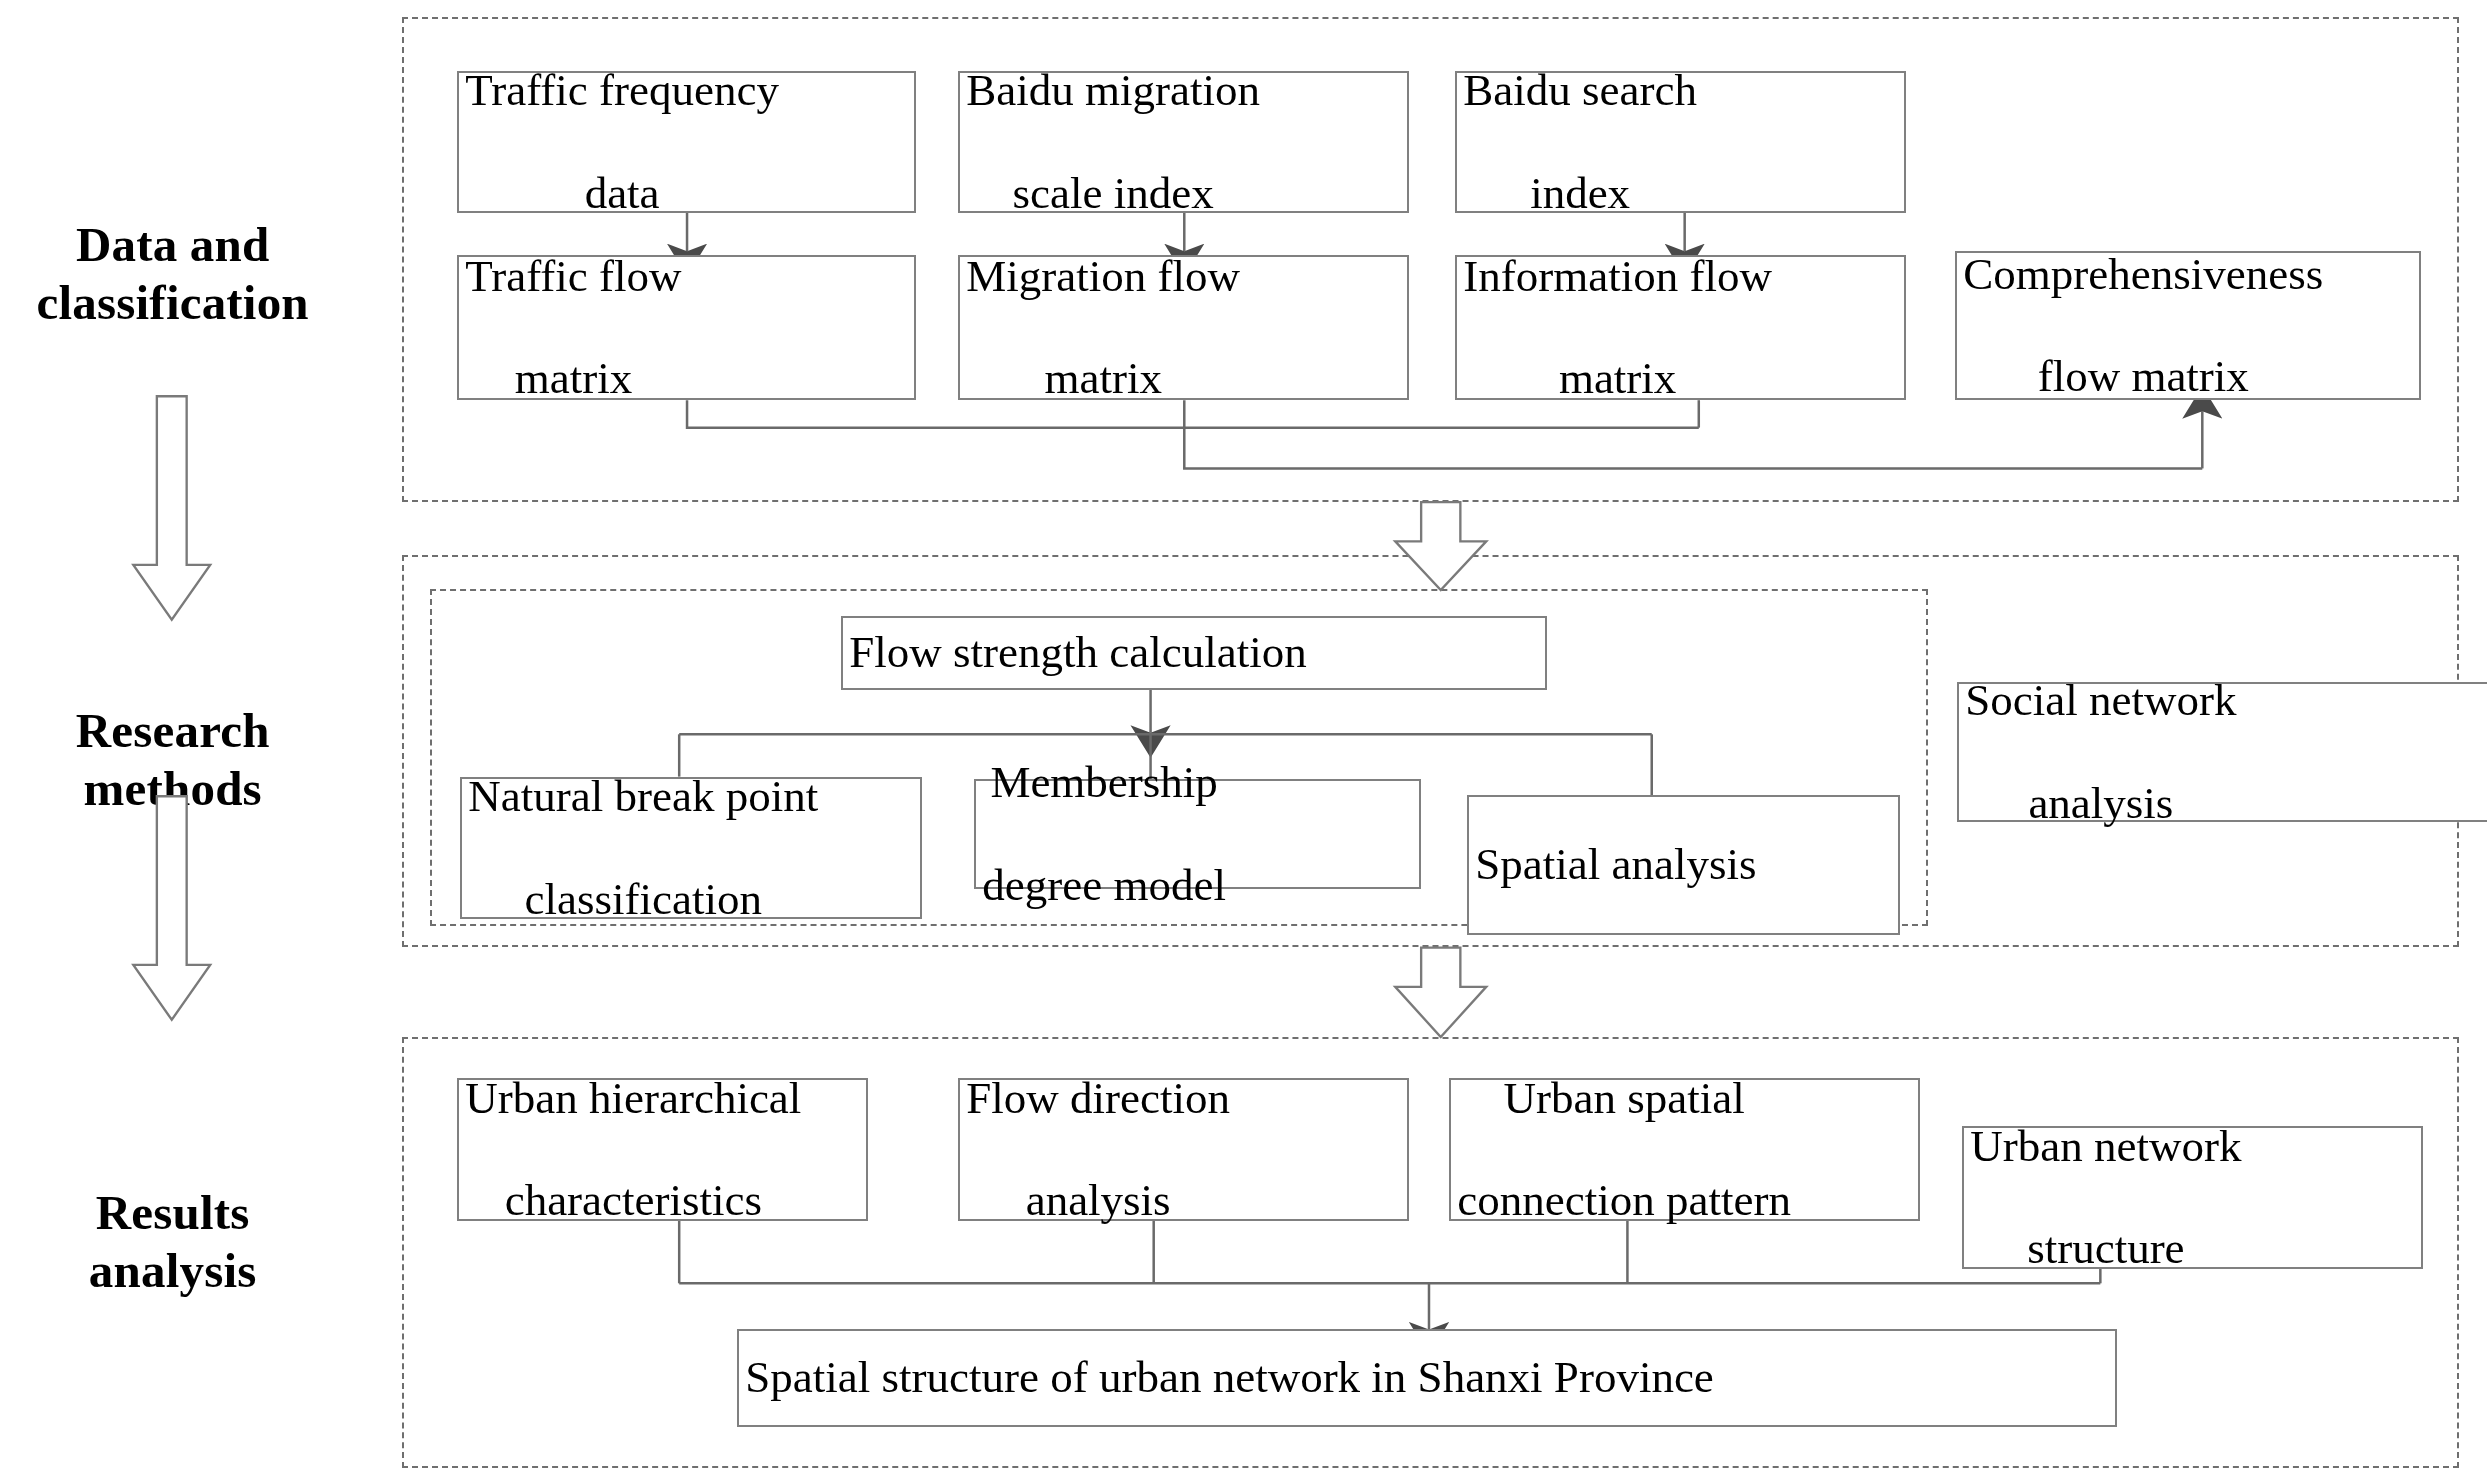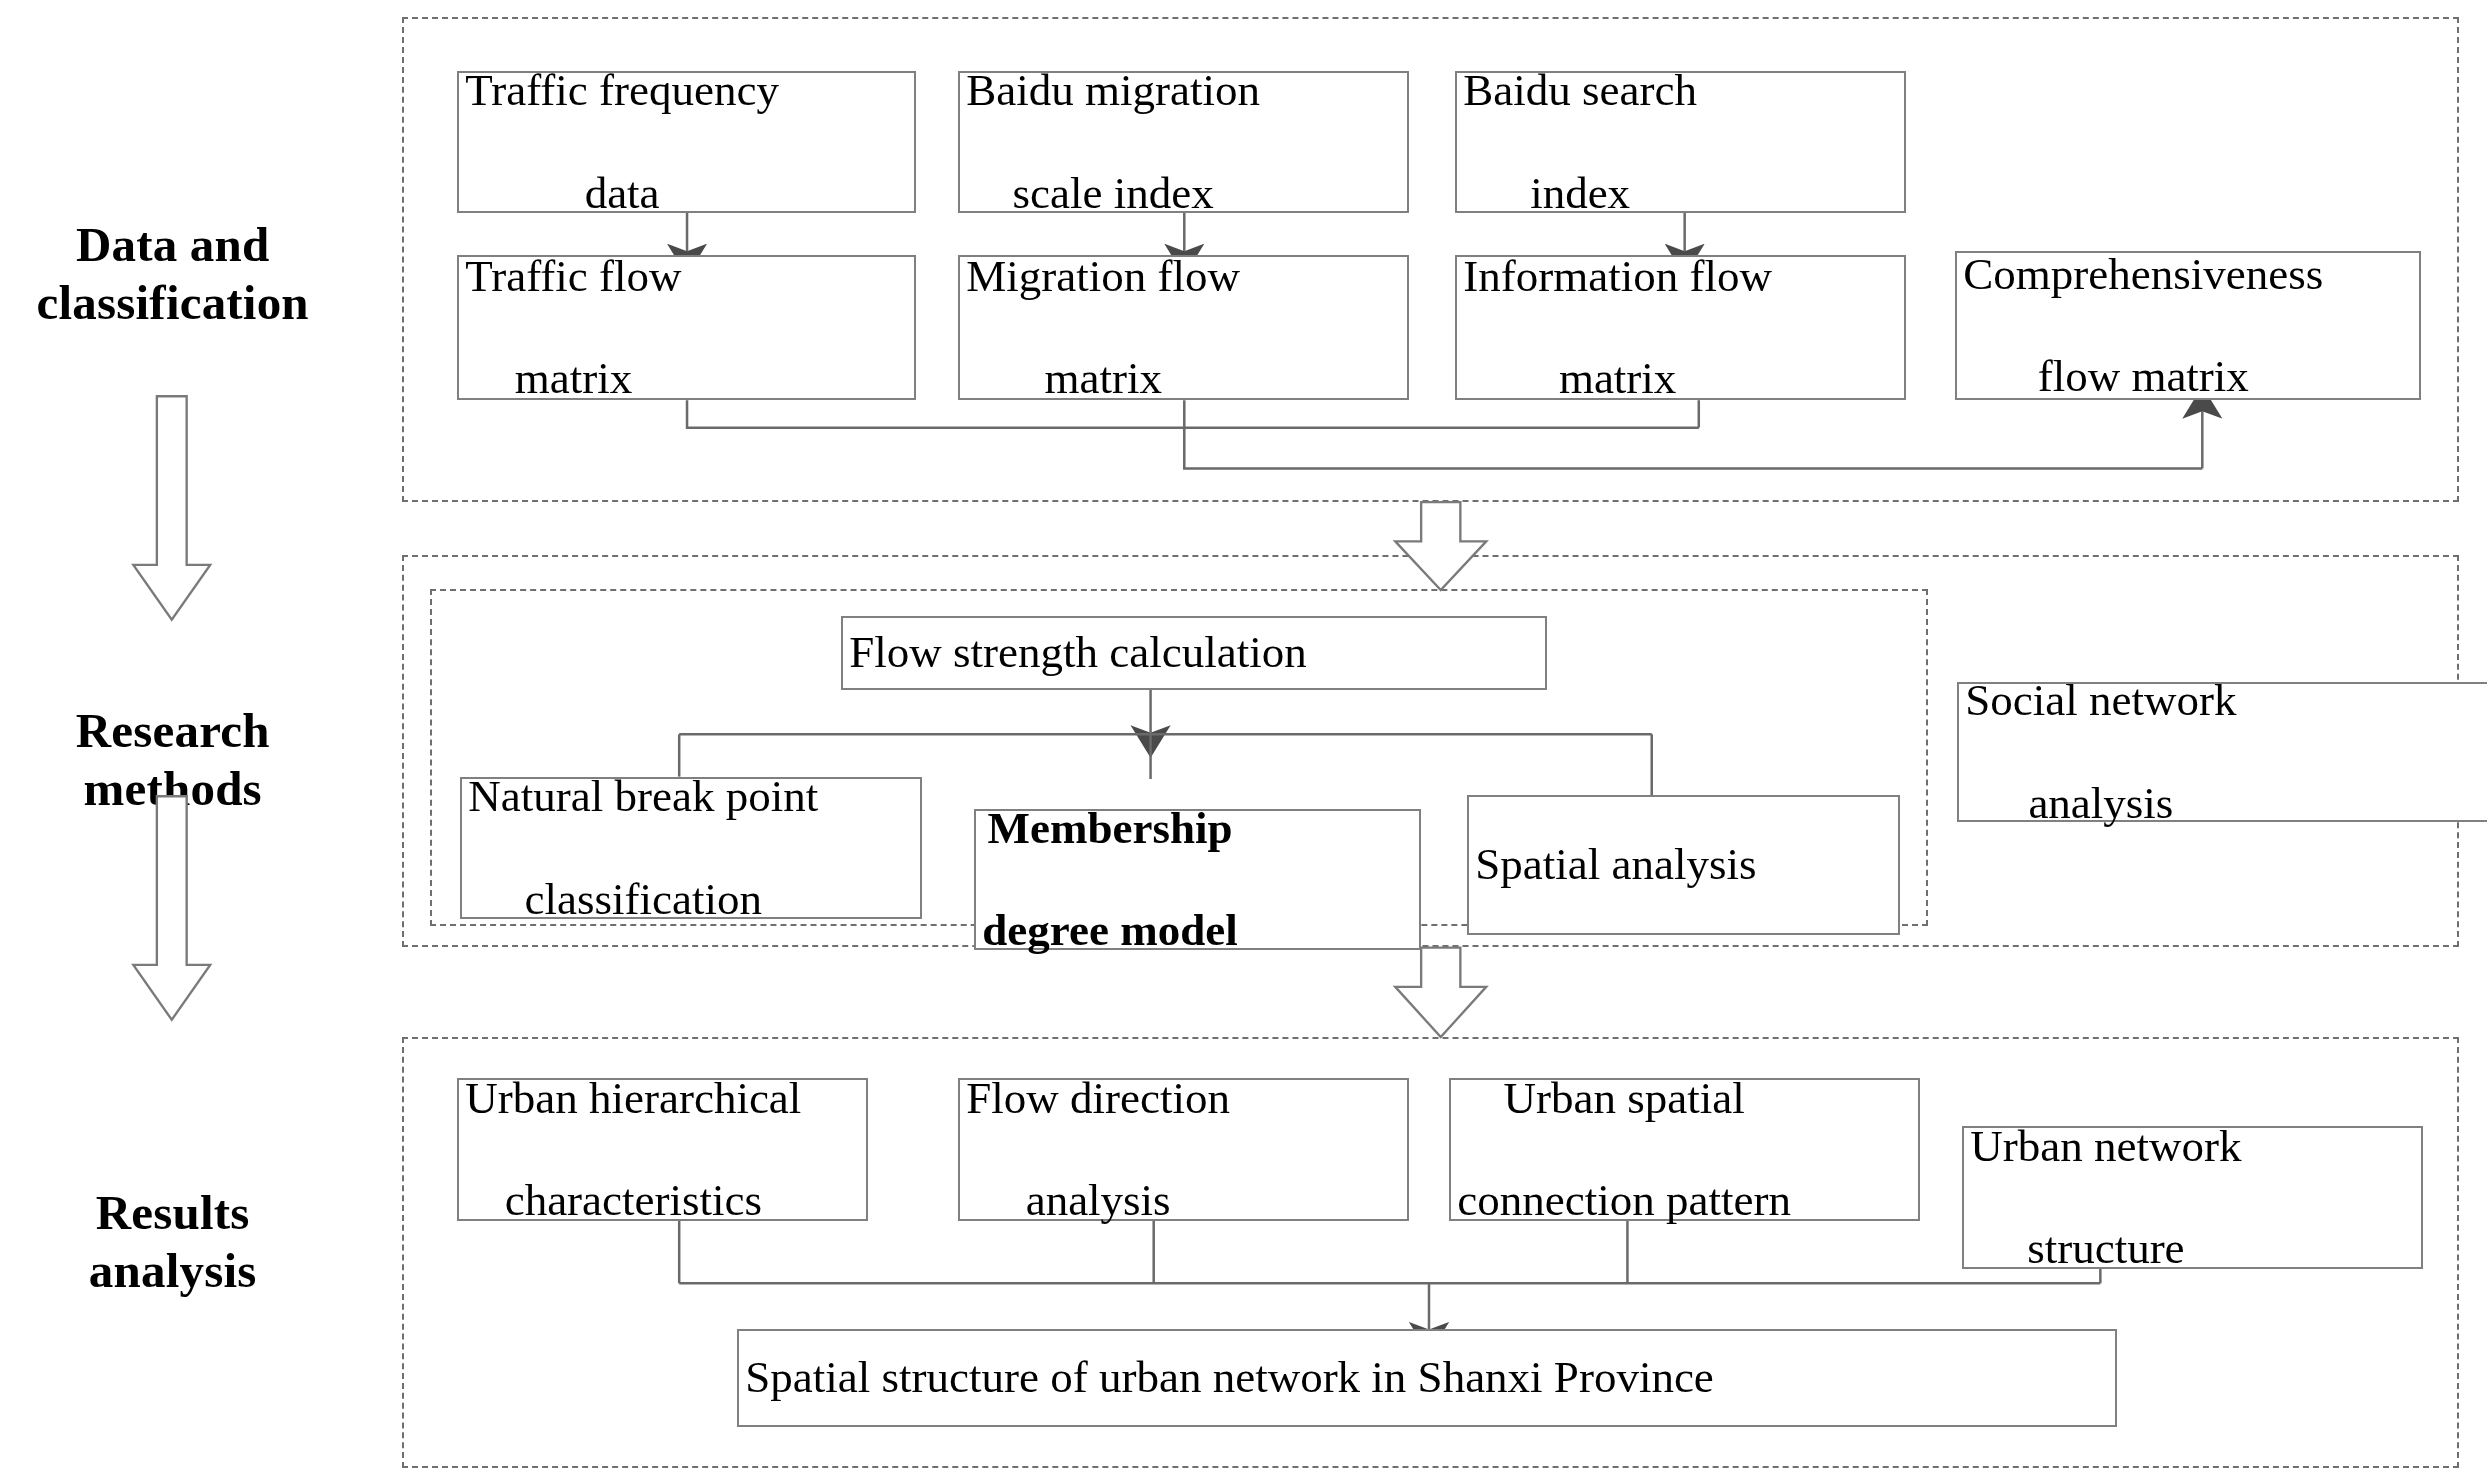--- a/index.html
+++ b/index.html
@@ -161,21 +161,21 @@
     <span>Flow strength calculation</span>
   </div>
 
   <div class="node" style="left:460px;top:777px;width:462px;height:142px;">
     <span>
       <span>Natural break point</span><br>
       <span>classification</span>
     </span>
   </div>
 
-  <div class="node" style="left:974px;top:809px;width:447px;height:141px;font-weight:bold;">
+  <div class="node" style="left:974px;top:779px;width:447px;height:110px;">
     <span>
       <span>Membership</span><br>
       <span>degree model</span>
     </span>
   </div>
 
   <div class="node" style="left:1467px;top:795px;width:433px;height:140px;">
     <span>Spatial analysis</span>
   </div>
 

